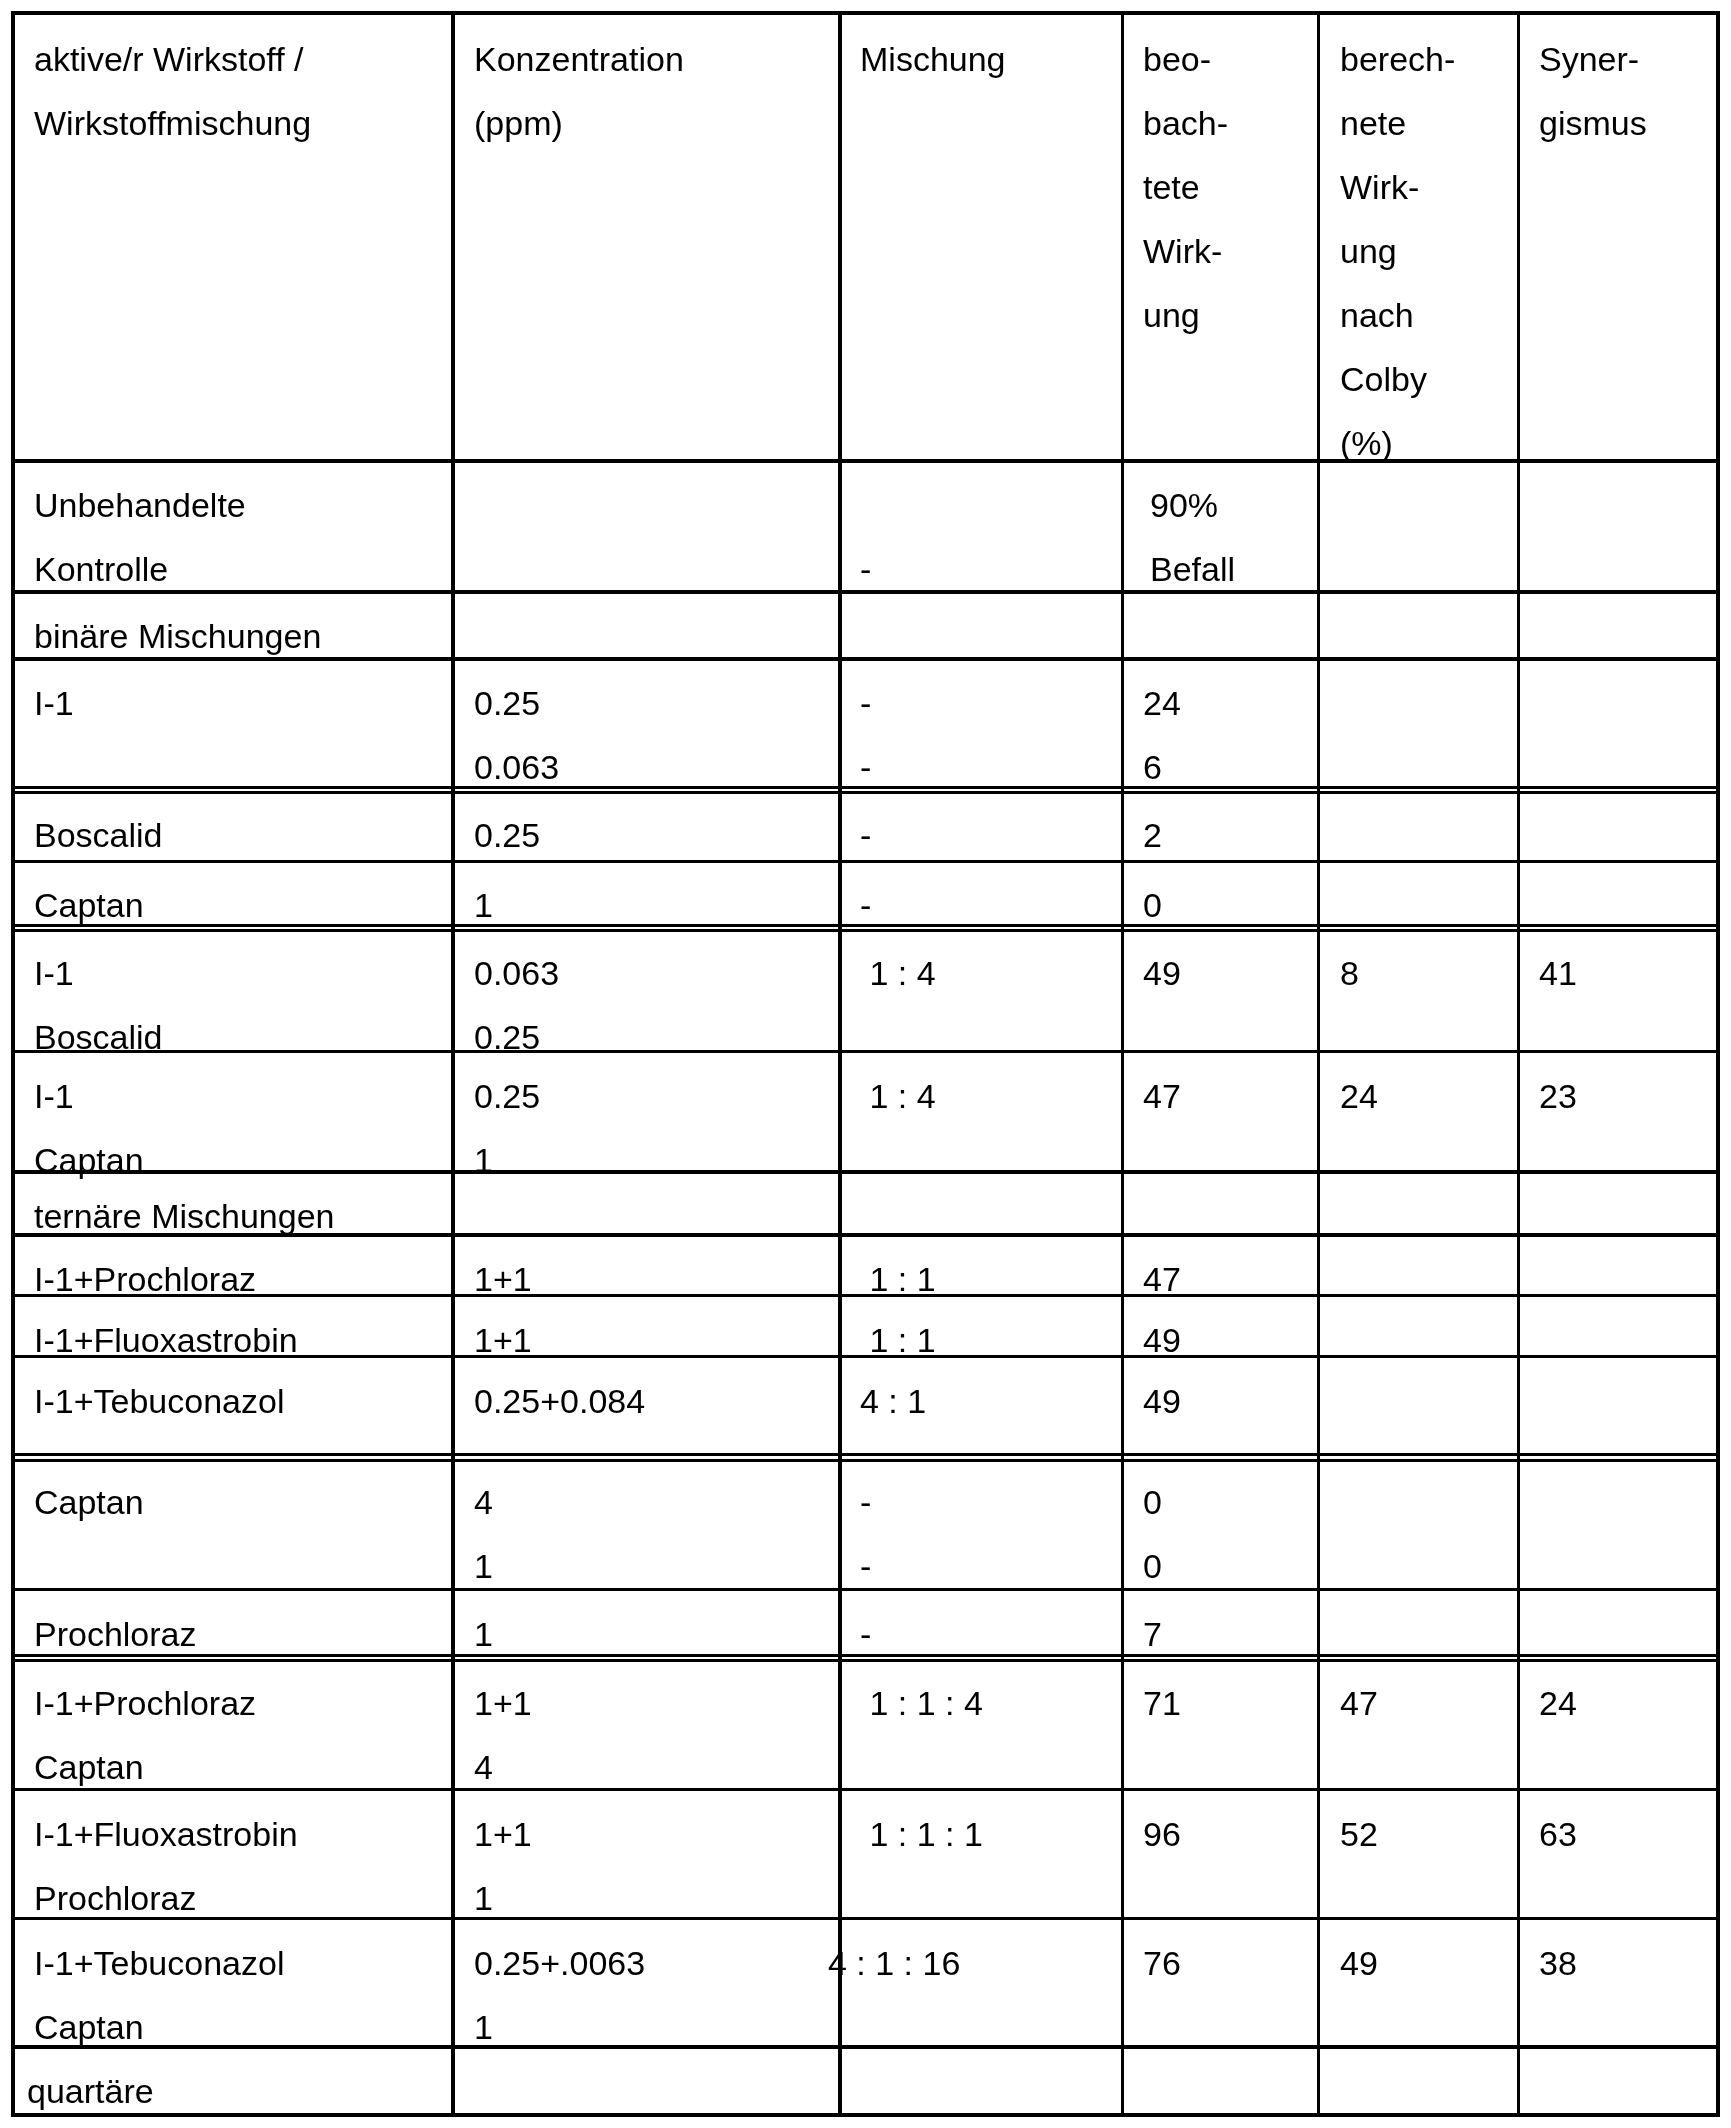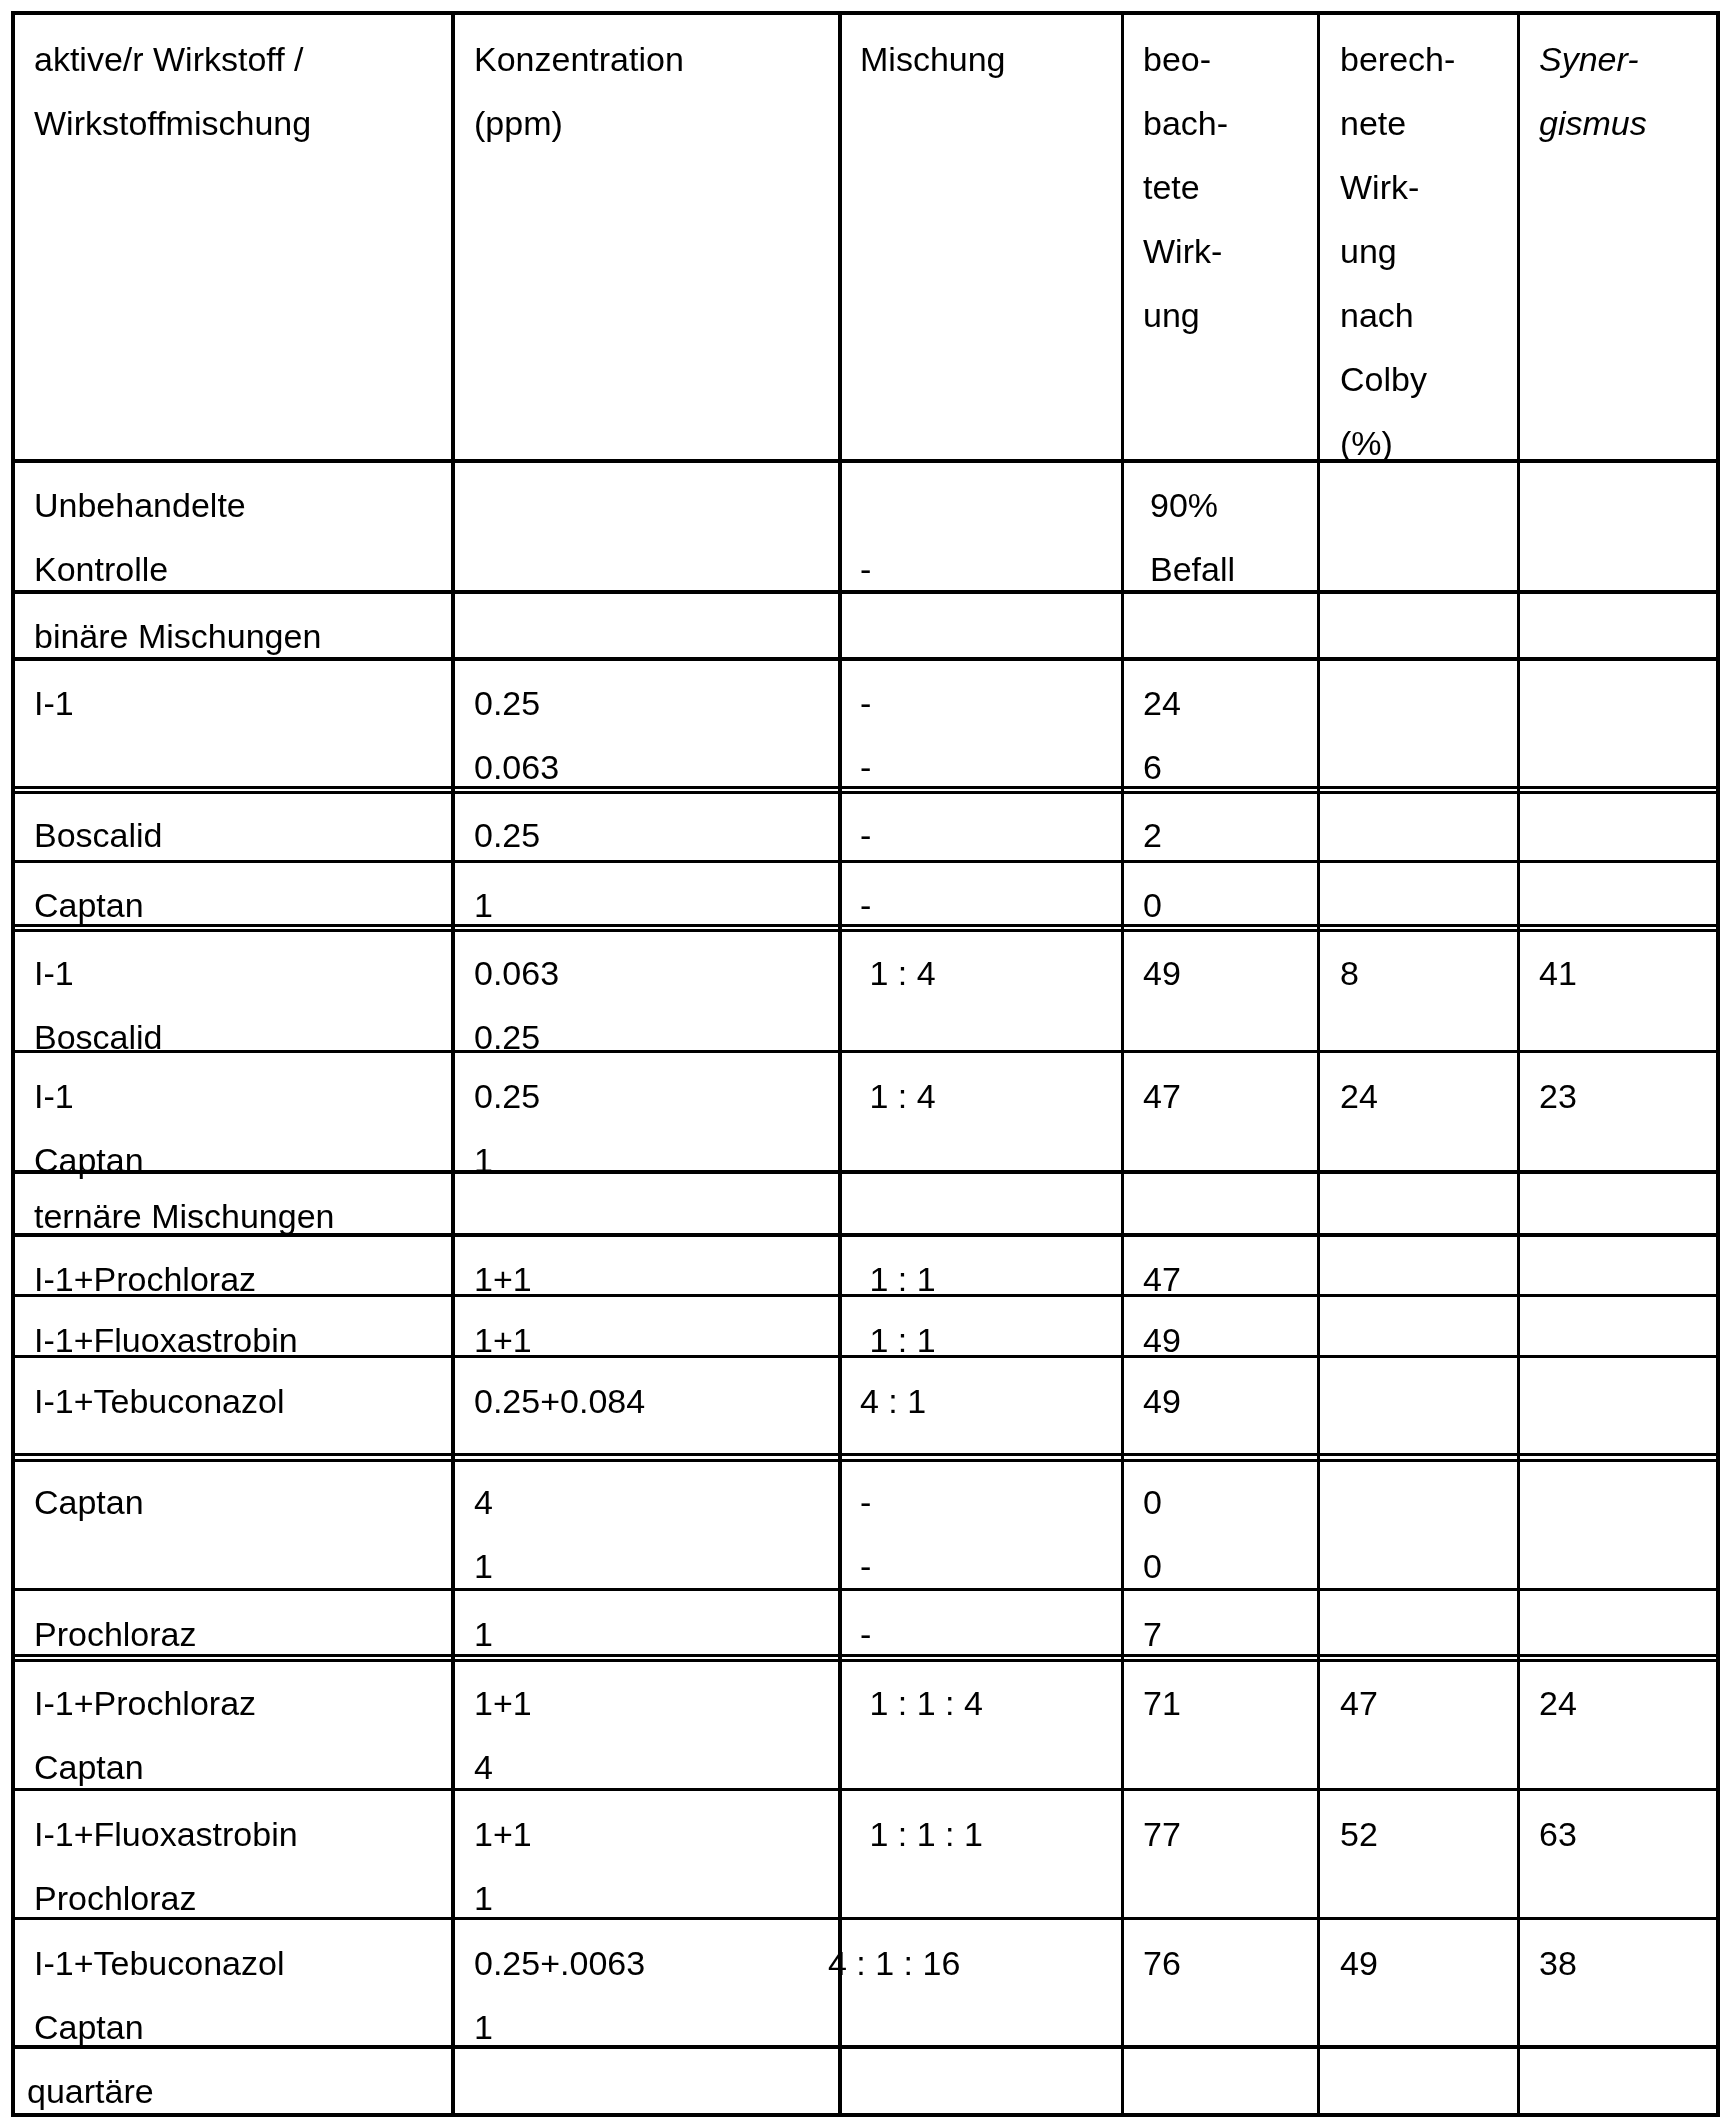--- a/index.html
+++ b/index.html
@@ -55,21 +55,21 @@
 tete
 Wirk-
 ung</div>
 <div class="cell" style="left: 1340px; top: 27px;">berech-
 nete
 Wirk-
 ung
 nach
 Colby
 (%)</div>
-<div class="cell" style="left: 1539px; top: 27px; font-style: italic;">Syner-
+<div class="cell" style="left: 1539px; top: 27px;">Syner-
 gismus</div>
 <div class="cell" style="left: 34px; top: 473px;">Unbehandelte
 Kontrolle</div>
 <div class="cell" style="left: 474px; top: 473px;"></div>
 <div class="cell" style="left: 860px; top: 473px;">
 -</div>
 <div class="cell" style="left: 1150px; top: 473px;">90%
 Befall</div>
 <div class="cell" style="left: 1340px; top: 473px;"></div>
 <div class="cell" style="left: 1539px; top: 473px;"></div>
@@ -161,21 +161,21 @@
 4</div>
 <div class="cell" style="left: 860px; top: 1671px;"> 1 : 1 : 4</div>
 <div class="cell" style="left: 1143px; top: 1671px;">71</div>
 <div class="cell" style="left: 1340px; top: 1671px;">47</div>
 <div class="cell" style="left: 1539px; top: 1671px;">24</div>
 <div class="cell" style="left: 34px; top: 1802px;">I-1+Fluoxastrobin
 Prochloraz</div>
 <div class="cell" style="left: 474px; top: 1802px;">1+1
 1</div>
 <div class="cell" style="left: 860px; top: 1802px;"> 1 : 1 : 1</div>
-<div class="cell" style="left: 1143px; top: 1802px;">77</div>
+<div class="cell" style="left: 1143px; top: 1802px;">96</div>
 <div class="cell" style="left: 1340px; top: 1802px;">52</div>
 <div class="cell" style="left: 1539px; top: 1802px;">63</div>
 <div class="cell" style="left: 34px; top: 1931px;">I-1+Tebuconazol
 Captan</div>
 <div class="cell" style="left: 474px; top: 1931px;">0.25+.0063
 1</div>
 <div class="cell" style="left: 828px; top: 1931px;">4 : 1 : 16</div>
 <div class="cell" style="left: 1143px; top: 1931px;">76</div>
 <div class="cell" style="left: 1340px; top: 1931px;">49</div>
 <div class="cell" style="left: 1539px; top: 1931px;">38</div>

